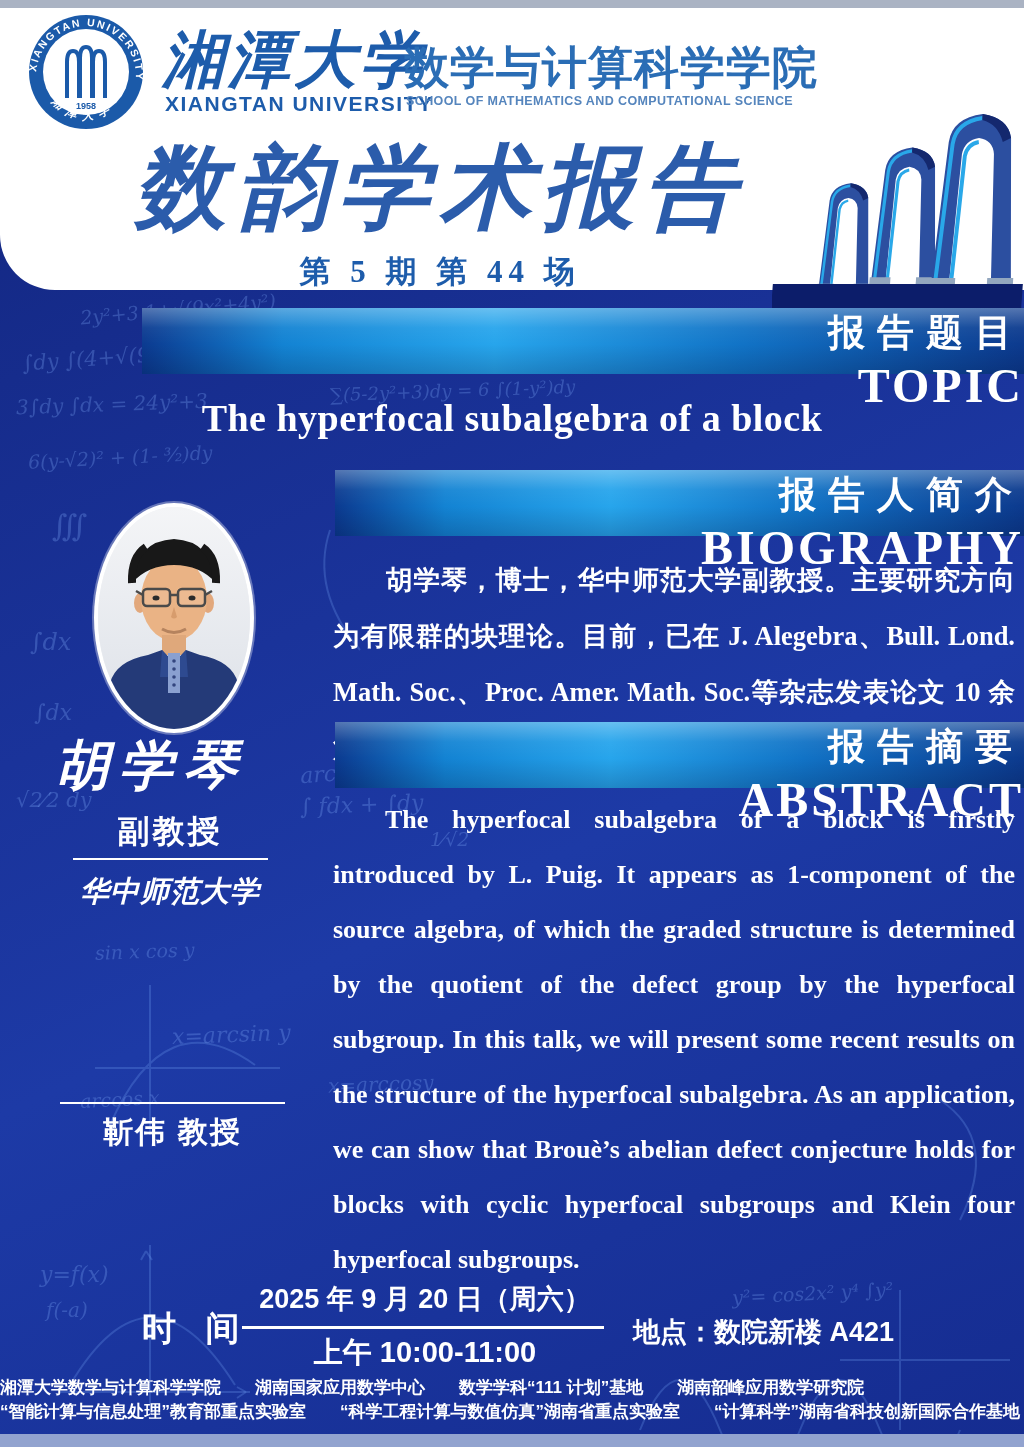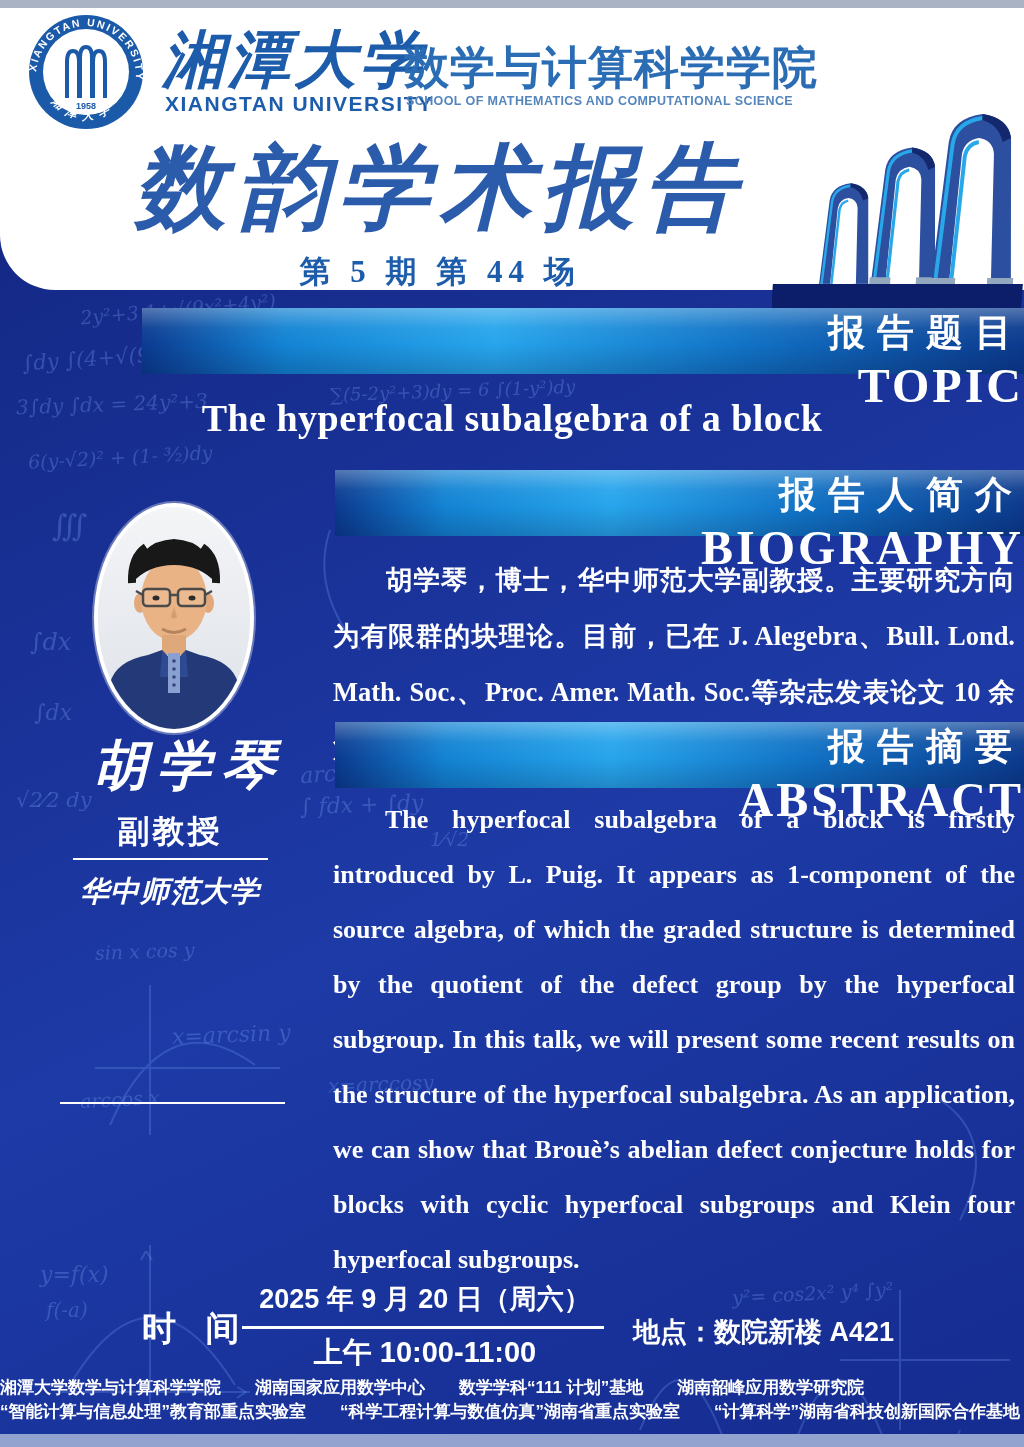--- a/index.html
+++ b/index.html
@@ -54,21 +54,21 @@
   .bio-text{position:absolute;top:552px;left:333px;width:682px;color:#fff;
           font-size:26.5px;line-height:56px;font-weight:bold;font-family:"Liberation Serif",serif;
           text-align:justify;text-indent:2em;}
   .abs-text{position:absolute;top:792px;left:333px;width:682px;color:#fff;
           font-size:26px;line-height:55px;font-weight:bold;font-family:"Liberation Serif",serif;
           text-align:justify;text-indent:2em;}
   
   .photo{position:absolute;left:94px;top:503px;width:152px;height:222px;border-radius:50%;
           border:4px solid rgba(255,255,255,.95);overflow:hidden;background:#eef0f3;
           box-shadow:0 0 0 2px rgba(255,255,255,.35);}
-  .speaker-name{position:absolute;left:55px;top:730px;width:230px;text-align:right;color:#fff;
+  .speaker-name{position:absolute;left:55px;top:730px;width:230px;text-align:left;color:#fff;
           font-size:54px;font-weight:900;font-style:italic;letter-spacing:10px;
           font-family:"Liberation Serif",serif;white-space:nowrap;}
   .speaker-title{position:absolute;left:55px;top:810px;width:230px;text-align:center;color:#fff;
           font-size:32px;font-weight:bold;letter-spacing:3px;}
   .line-a{position:absolute;left:73px;top:858px;width:195px;height:2px;background:#fff;}
   .speaker-affil{position:absolute;left:55px;top:872px;width:230px;text-align:center;color:#fff;
           font-size:29px;font-weight:bold;letter-spacing:1px;font-style:italic;}
   .host-label{position:absolute;left:60px;top:1062px;width:225px;text-align:center;color:#fff;
           font-size:30px;font-weight:bold;letter-spacing:4px;}
   .line-b{position:absolute;left:60px;top:1102px;width:225px;height:2px;background:#fff;}
@@ -240,20 +240,21 @@
   <div class="line-a"></div>
   <div class="speaker-affil">华中师范大学</div>
 
   <div class="banner banner-abs">
     <span class="cn">报告摘要</span>
     <span class="en">ABSTRACT</span>
   </div>
   <div class="abs-text">The hyperfocal subalgebra of a block is firstly introduced by L. Puig. It appears as 1-component of the source algebra, of which the graded structure is determined by the quotient of the defect group by the hyperfocal subgroup. In this talk, we will present some recent results on the structure of the hyperfocal subalgebra. As an application, we can show that Brouè’s abelian defect conjecture holds for blocks with cyclic hyperfocal subgroups and Klein four hyperfocal subgroups.</div>
 
   <div class="line-b"></div>
+  <div class="host-name">靳伟 教授</div>
 
   <div class="time-label">时 间</div>
   <div class="date-value">2025 年 9 月 20 日（周六）</div>
   <div class="line-c"></div>
   <div class="time-value">上午 10:00-11:00</div>
   <div class="location-value">地点：数院新楼 A421</div>
 
   <div class="footer-1">湘潭大学数学与计算科学学院　　湖南国家应用数学中心　　数学学科“111 计划”基地　　湖南韶峰应用数学研究院</div>
   <div class="footer-2">“智能计算与信息处理”教育部重点实验室　　“科学工程计算与数值仿真”湖南省重点实验室　　“计算科学”湖南省科技创新国际合作基地</div>
 

